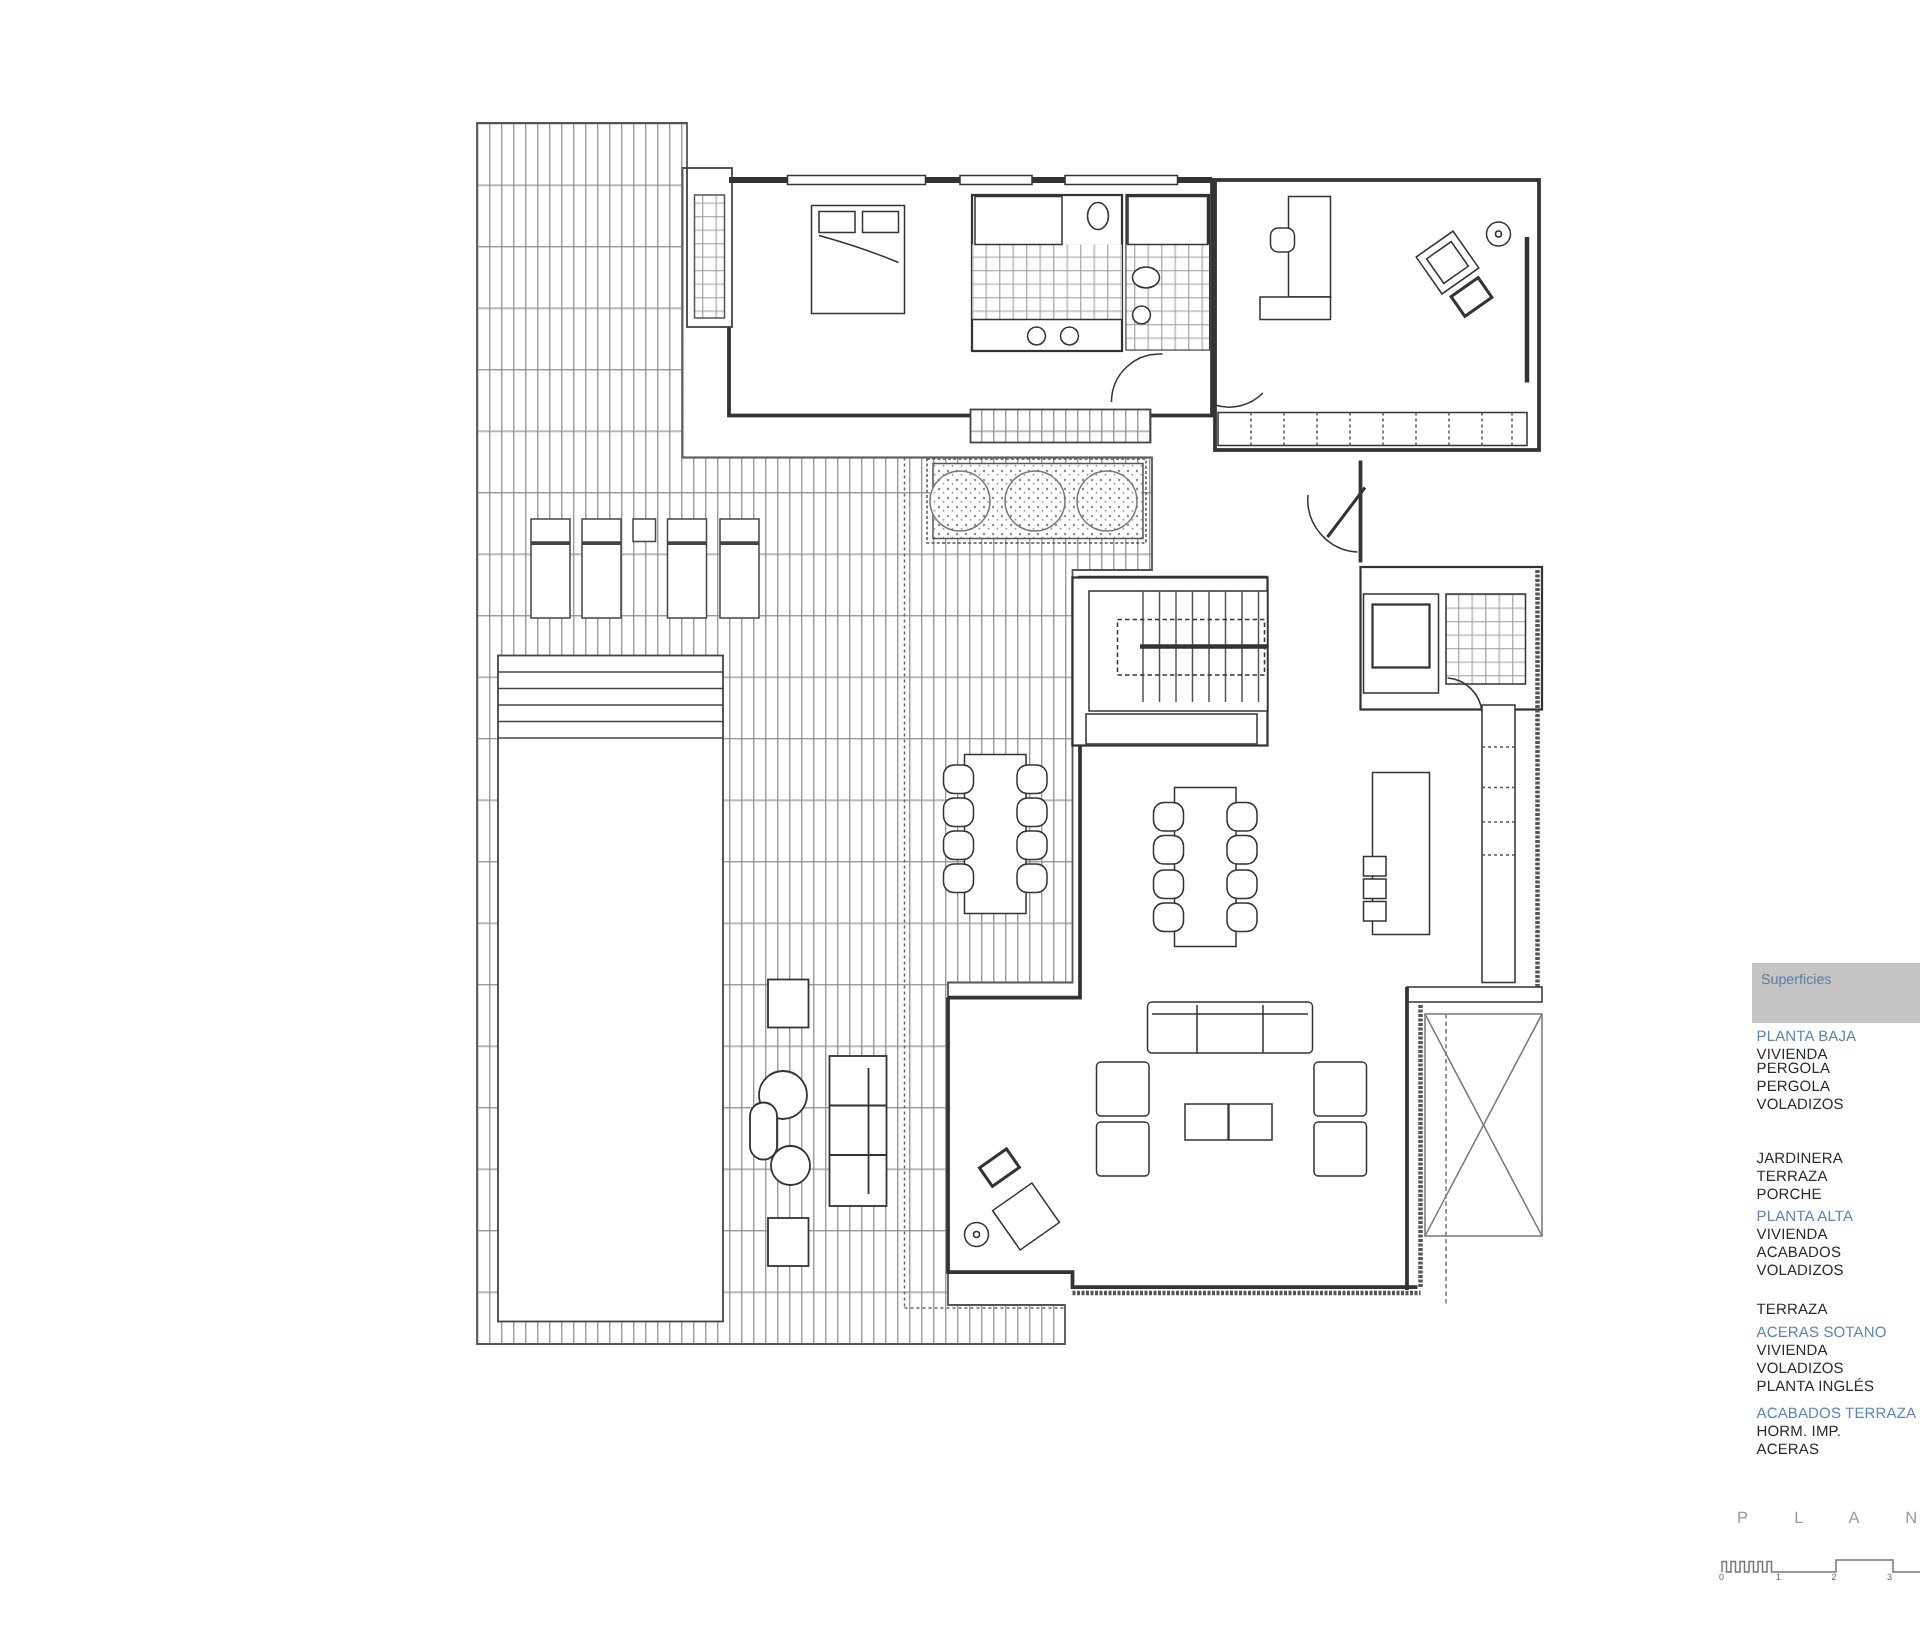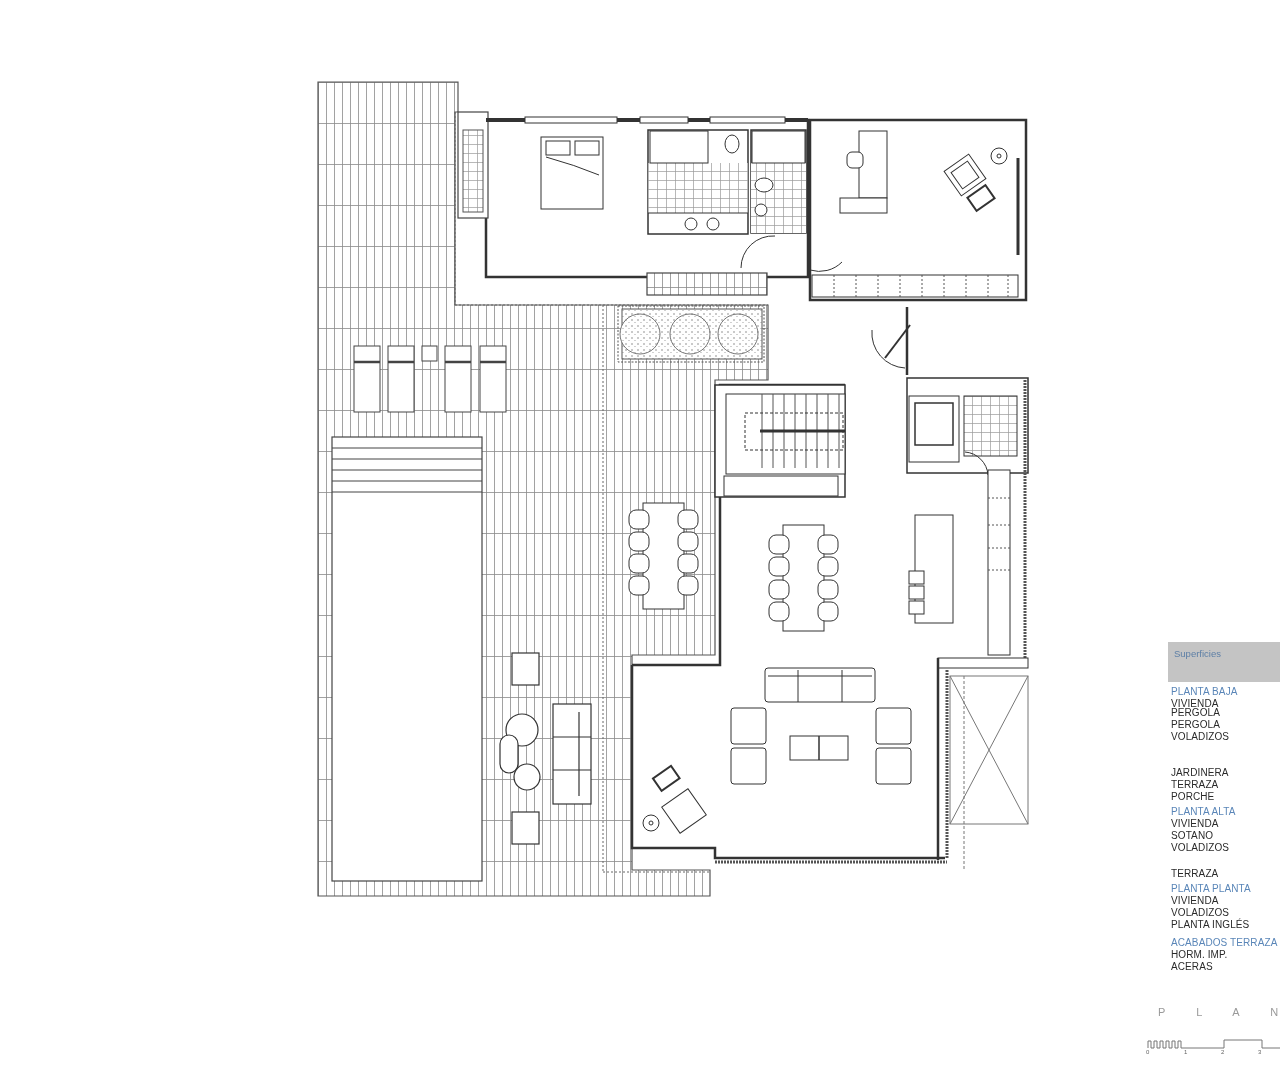--- a/index.html
+++ b/index.html
@@ -266,25 +266,25 @@
     <div>VIVIENDA</div>
     <div style="margin-top:-3px">PERGOLA</div>
     <div>PERGOLA</div>
     <div>VOLADIZOS</div>
     <div class="gap"></div>
     <div>JARDINERA</div>
     <div>TERRAZA</div>
     <div>PORCHE</div>
     <div class="sec" style="margin-top:3px">PLANTA ALTA</div>
     <div>VIVIENDA</div>
-    <div>SOTANO</div>
+    <div>ACABADOS</div>
     <div>VOLADIZOS</div>
     <div class="gap-s"></div>
     <div>TERRAZA</div>
-    <div class="sec" style="margin-top:3px">PLANTA PLANTA</div>
+    <div class="sec" style="margin-top:3px">ACERAS SOTANO</div>
     <div>VIVIENDA</div>
     <div>VOLADIZOS</div>
     <div>PLANTA INGLÉS</div>
     <div class="sec" style="margin-top:6px">ACABADOS TERRAZA</div>
     <div>HORM. IMP.</div>
     <div>ACERAS</div>
   </div>
 </div>
 
 <div class="plan-title">P L A N T A  B</div>

